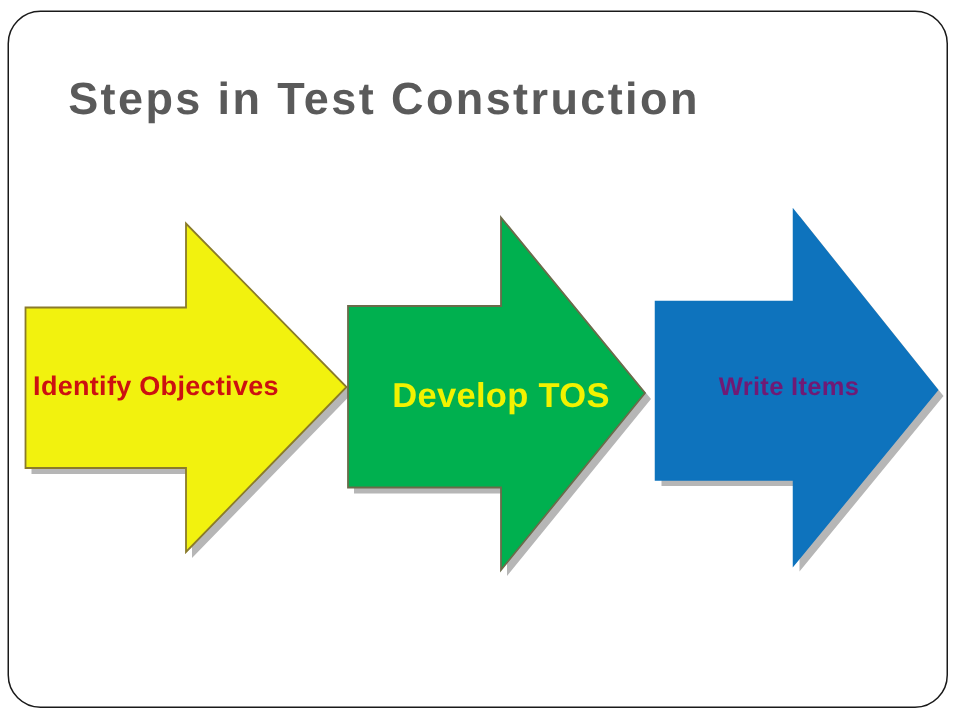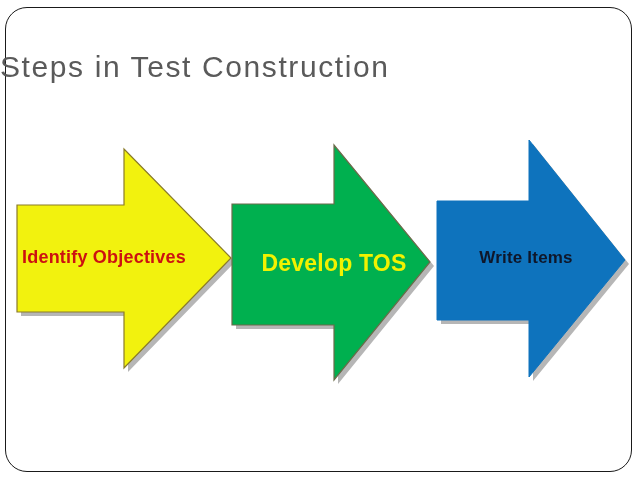--- a/index.html
+++ b/index.html
@@ -25,22 +25,23 @@
     box-sizing: border-box;
     border: 1px solid #1a1a1a;
     border-radius: 22px;
     background: #ffffff;
   }
   #slide-title {
     position: absolute;
     left: 0;
     top: 50px;
     width: 512px;
+    text-align: center;
     font-size: 30px;
-    font-weight: normal;
+    font-weight: bold;
     color: #5a5a5a;
     letter-spacing: 1.6px;
     white-space: nowrap;
     font-family: "Liberation Sans", sans-serif;
   }
   .arrow-wrap {
     position: absolute;
   }
   .arrow-wrap svg {
     display: block;
@@ -75,21 +76,21 @@
     letter-spacing: 0.2px;
   }
   
   #step-3 { left: 430px; top: 135px; }
   #label-3 {
     left: 446px;
     top: 248px;
     width: 160px;
     text-align: center;
     font-size: 17px;
-    color: #0f172a;
+    color: #701a75;
     letter-spacing: 0.2px;
   }
 </style>
 </head>
 <body>
 
 <div id="slide">
 
   <div id="slide-frame"></div>
 

